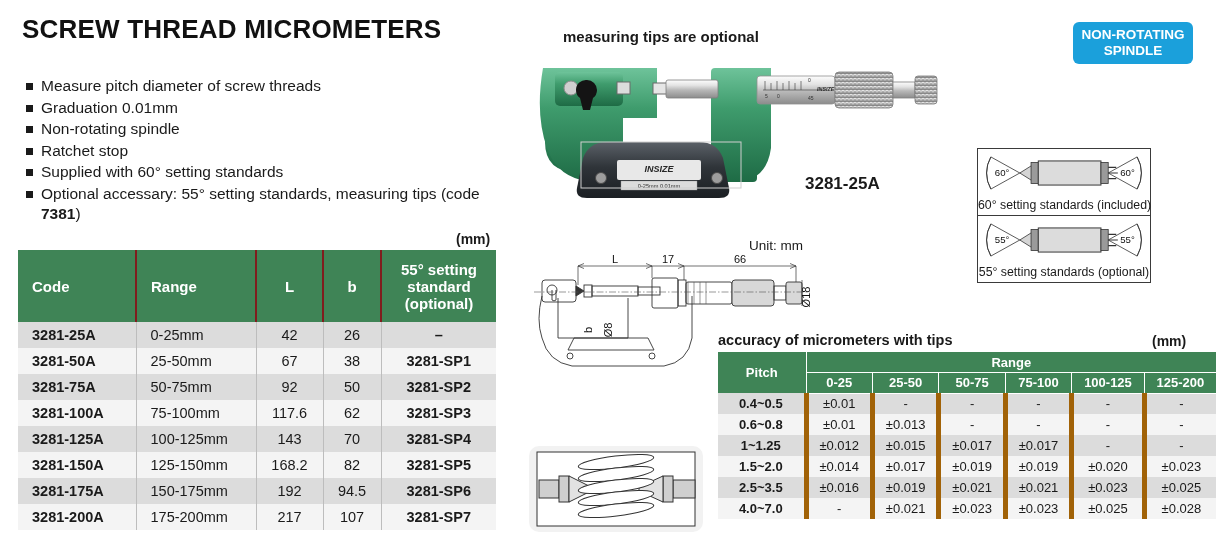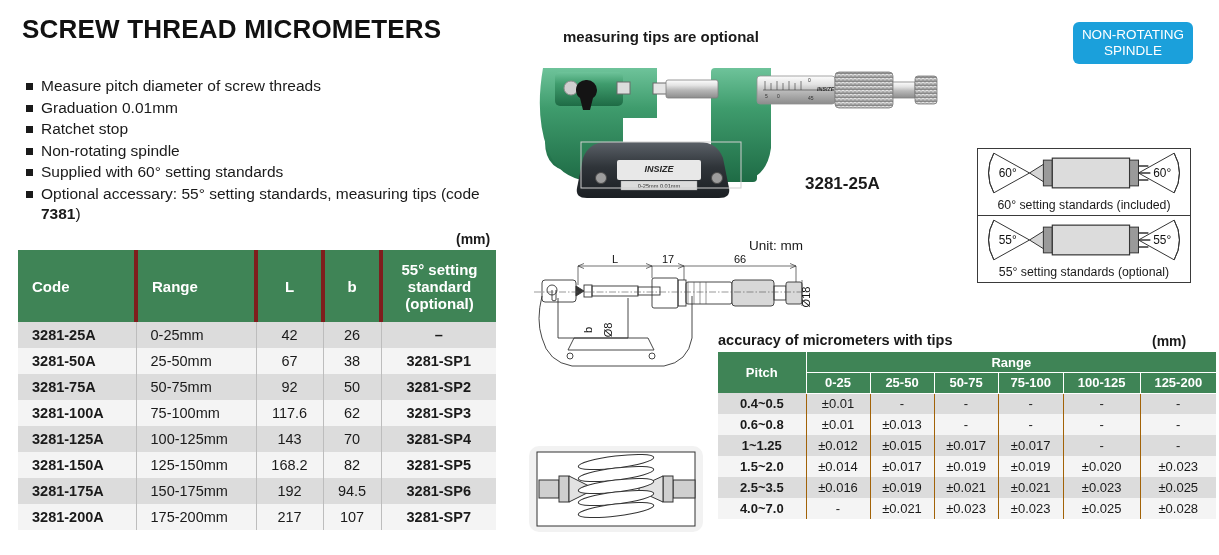--- a/index.html
+++ b/index.html
@@ -40,21 +40,21 @@
 
   
   #spec-table-wrap { left:18px; top:250px; width:478px; }
   table.tbl { border-collapse:collapse; width:100%; }
   table.tbl td, table.tbl th { padding:0; }
 
   #spec-table thead th {
     background:#3f8456; color:#fff;
     font-size:15px; font-weight:bold;
     text-align:center; vertical-align:middle;
-    height:72px; border-right:4px solid #7f1d1d;
+    height:72px; border-right:2px solid #7f1d1d;
     line-height:17px;
   }
   #spec-table thead th:last-child { border-right:none; }
   #spec-table thead th.left-al { text-align:left; padding-left:14px; }
 
   #spec-table tbody td {
     font-size:14.5px; text-align:center;
     height:26px; border-right:1px solid #bdbdbd;
     color:#1a1a1a;
   }
@@ -71,51 +71,51 @@
   #acc-table th {
     background:#3f8456; color:#fff; font-weight:bold;
     font-size:13px; text-align:center; vertical-align:middle;
     border-right:1px solid #ffffff; border-bottom:1px solid #ffffff;
     height:20px;
   }
   #acc-table th:last-child { border-right:none; }
   #acc-table th.pitch-head { width:88px; height:41px; border-bottom:none;margin-left:25px; }
   #acc-table td {
     font-size:13px; text-align:center; height:21px;
-    border-right:1px solid #a16207; color:#1a1a1a;
+    border-right:5px solid #a16207; color:#1a1a1a;
   }
   #acc-table td:last-child { border-right:none; }
   #acc-table tbody tr:nth-child(odd)  td { background:#dcdcdc; }
   #acc-table tbody tr:nth-child(even) td { background:#f4f4f4; }
   #acc-table td.pitch-cell { font-weight:bold; }
 
   
   #badge {
     left:1073px; top:22px; width:120px; height:42px;
     background:#1ba0db; border-radius:6px;
-    color:#fff; font-size:13.5px; font-weight:normal;
+    color:#fff; font-size:13.5px; font-weight:bold;
     display:flex; flex-direction:column;
     align-items:center; justify-content:center;
     line-height:16px; text-align:center;
   }
 
   
   #tips-note { left:563px; top:28px; font-size:15px; font-weight:bold;text-align:center; }
   #product-code { left:805px; top:174px; font-size:17px; font-weight:bold; }
   #product-photo { left:525px; top:50px; width:420px; height:160px;text-align:center; }
 
   
   #unit-note { left:749px; top:238px; font-size:13.5px; }
   #dim-drawing { left:528px; top:252px; width:290px; height:118px; }
 
   
   #thread-drawing { left:525px; top:440px; width:182px; height:98px; }
 
   
-  #std-boxes { left:977px; top:148px; width:214px; }
+  #std-boxes { left:977px; top:148px; width:174px; }
   .std-box { border:1px solid #3a3a3a; background:#fff; }
   .std-box + .std-box { border-top:none; }
   .std-art { width:100%; height:48px; display:block; }
   .std-label {
     font-size:12.3px; text-align:center;
     padding:1px 0 3px 0; color:#1a1a1a; white-space:nowrap;
   }
 </style>
 </head>
 <body>
@@ -126,25 +126,25 @@
     <div class="feature-row">
       <span class="bullet-sq"></span>
       <span class="feature-text">Measure pitch diameter of screw threads</span>
     </div>
     <div class="feature-row">
       <span class="bullet-sq"></span>
       <span class="feature-text">Graduation 0.01mm</span>
     </div>
     <div class="feature-row">
       <span class="bullet-sq"></span>
-      <span class="feature-text">Ratchet stop</span>
+      <span class="feature-text">Non-rotating spindle</span>
     </div>
     <div class="feature-row">
       <span class="bullet-sq"></span>
-      <span class="feature-text">Non-rotating spindle</span>
+      <span class="feature-text">Ratchet stop</span>
     </div>
     <div class="feature-row">
       <span class="bullet-sq"></span>
       <span class="feature-text">Supplied with 60° setting standards</span>
     </div>
     <div class="feature-row">
       <span class="bullet-sq"></span>
       <span class="feature-text">Optional accessary: 55° setting standards, measuring tips (code <b>7381</b>)</span>
     </div>
   </div>

